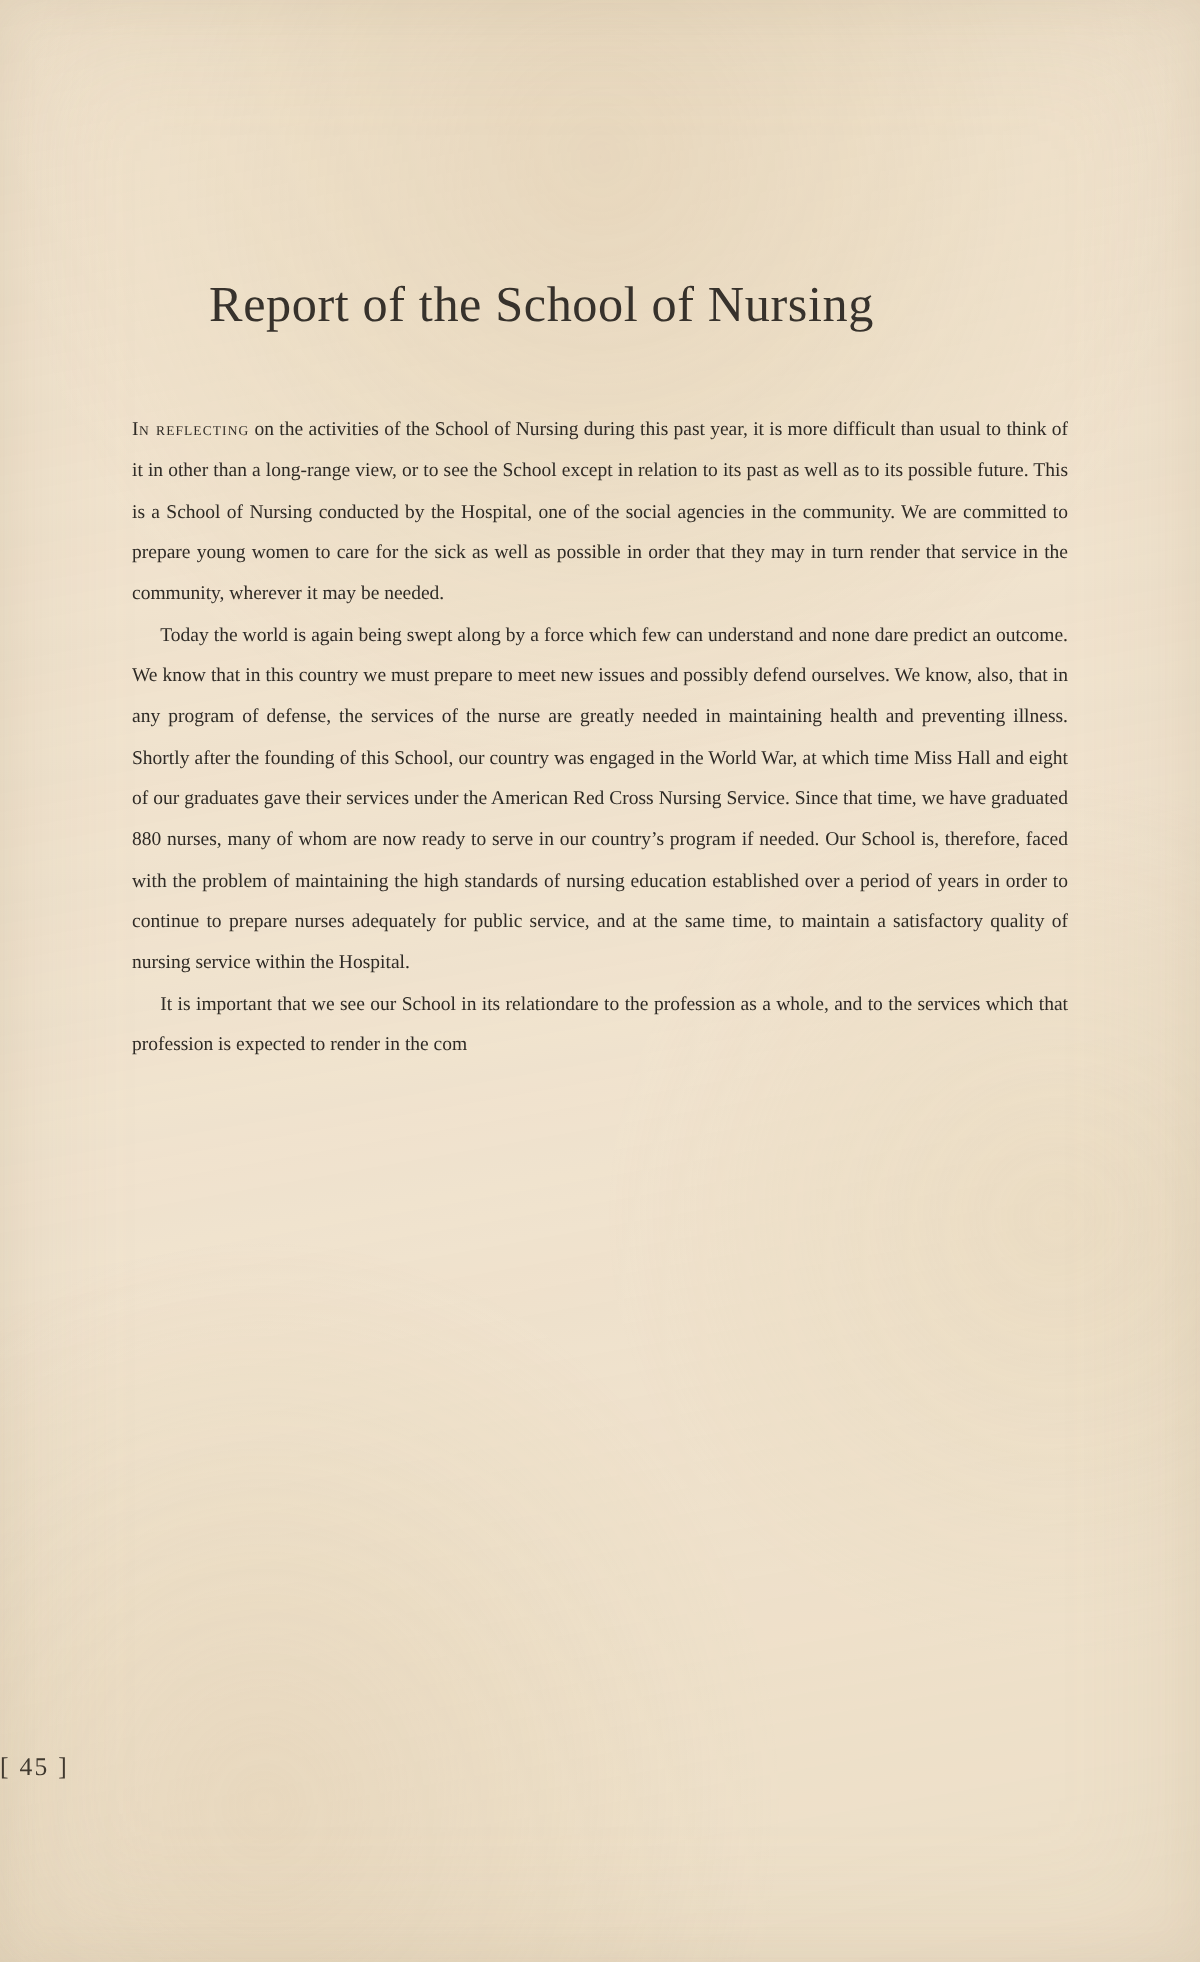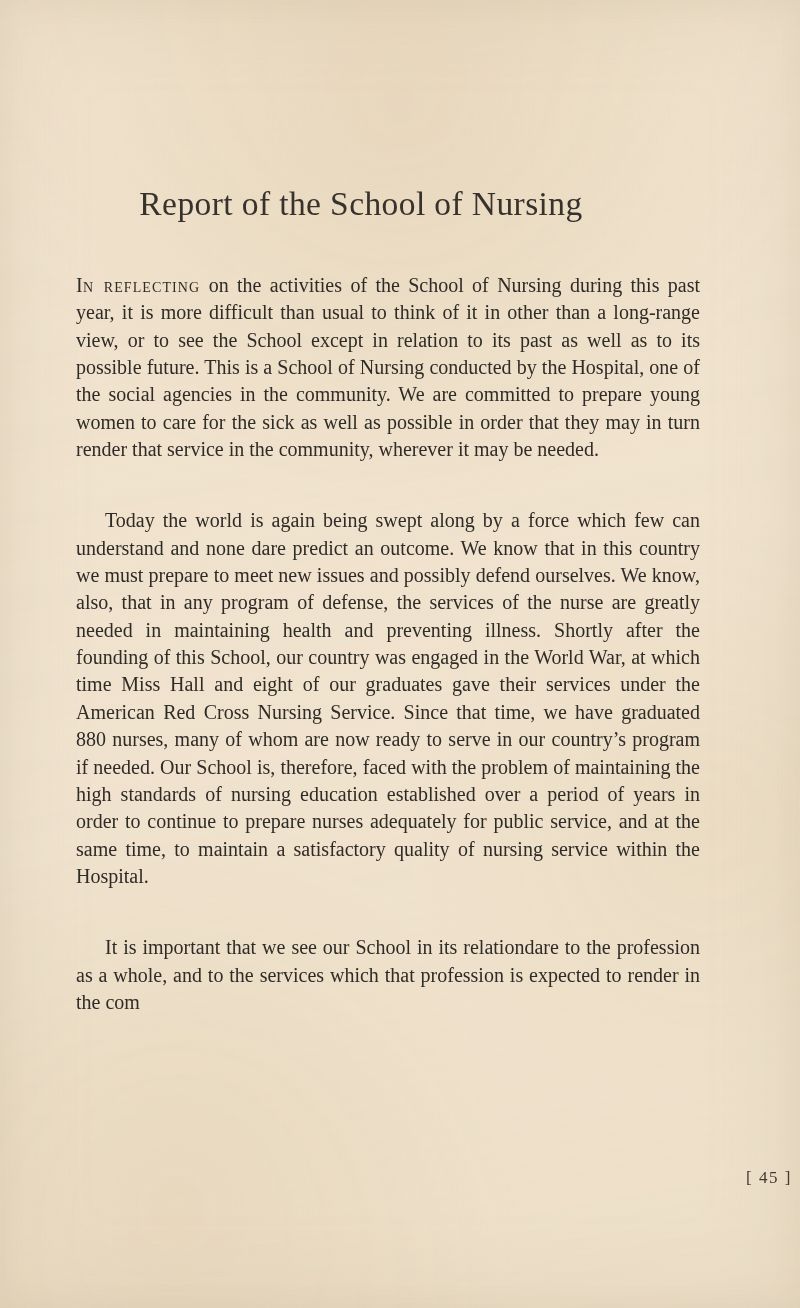--- a/index.html
+++ b/index.html
@@ -56,54 +56,53 @@
     font-weight: normal;
     letter-spacing: 0.012em;
     color: #37322c;
     padding-right: 78px;
     margin: 0;
   }
 
   
   .textblock {
     position: absolute;
-    left: 76px;
+    left: 88px;
     top: 272px;
     width: 624px;
-    font-size: 20px;
+    font-size: 13px;
     line-height: 27.35px;
     text-align: justify;
     text-justify: inter-word;
     color: #2f2b26;
     hyphens: manual;
   }
   .textblock p {
     margin: 0;
     text-indent: 0;
   }
   .textblock p.indented {
     text-indent: 1.45em;
-    margin-top: 44px;
   }
   .smallcaps {
     font-variant: small-caps;
     letter-spacing: 0.055em;
     font-size: 1.0em;
   }
   .dropword {
     letter-spacing: 0.02em;
   }
 
   
   .folio {
     position: absolute;
     left: 0;
     right: 0;
     top: 1168px;
-    text-align: right;
+    text-align: left;
     font-size: 17px;
     letter-spacing: 0.09em;
     color: #40392f;
     padding-right: 8px;
   }
 </style>
 </head>
 <body>
 
 <div class="paper-texture"></div>

